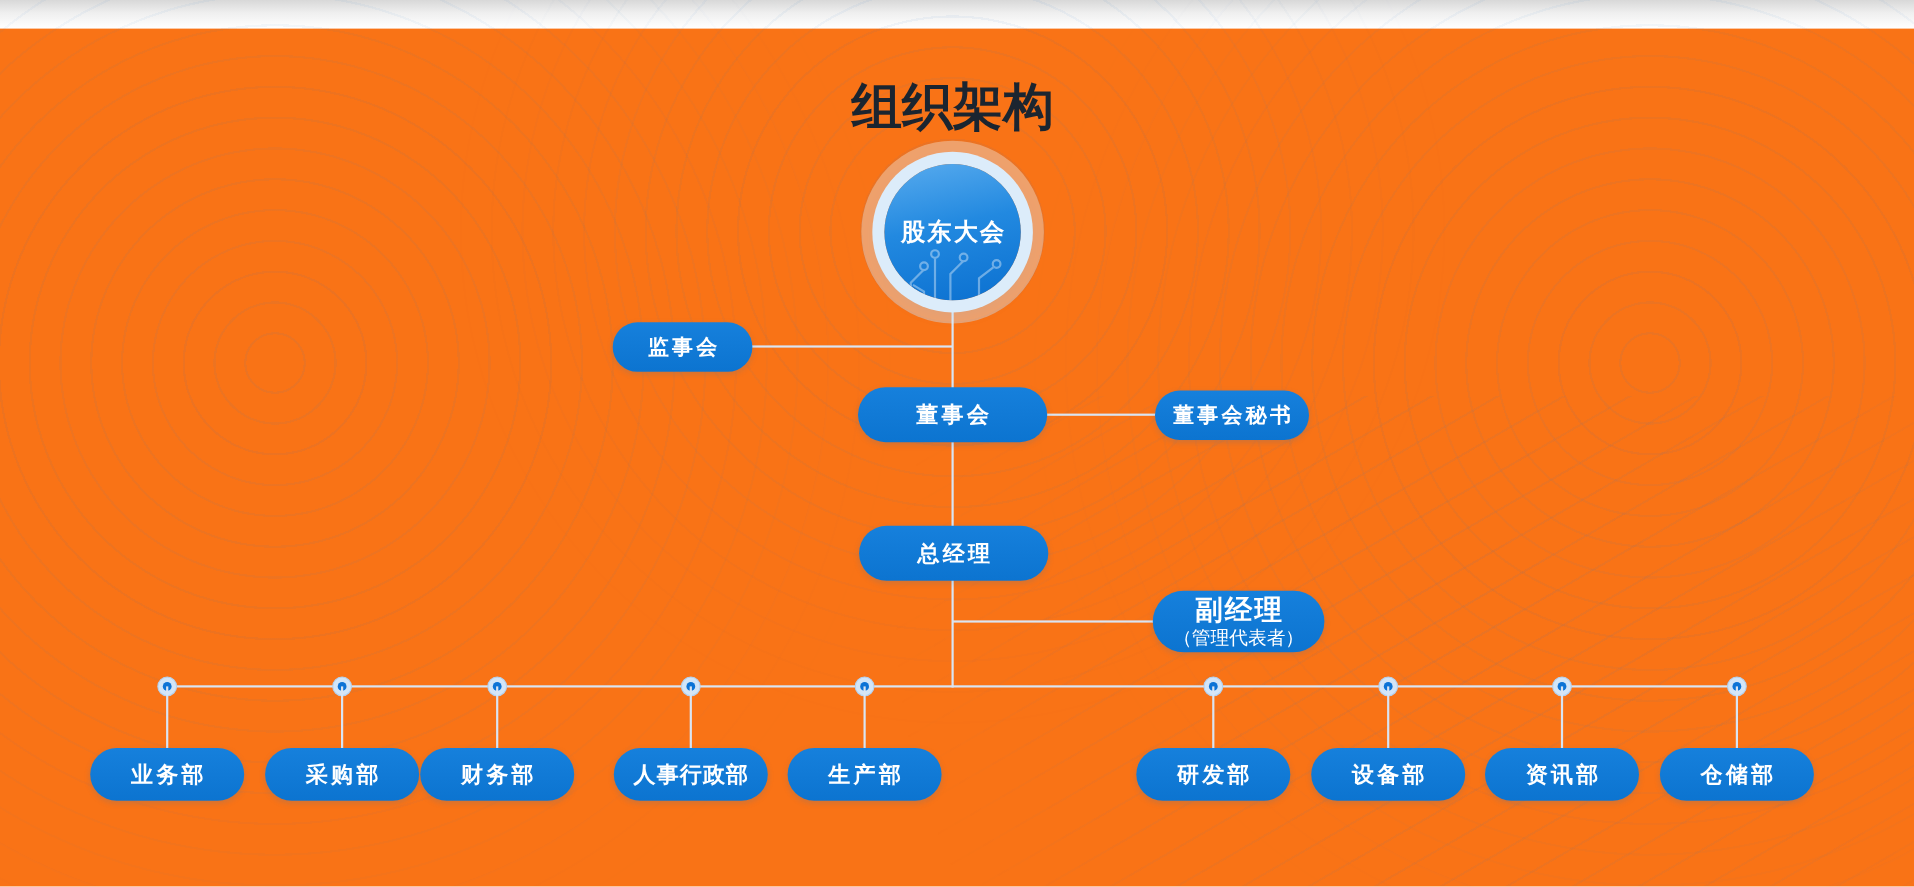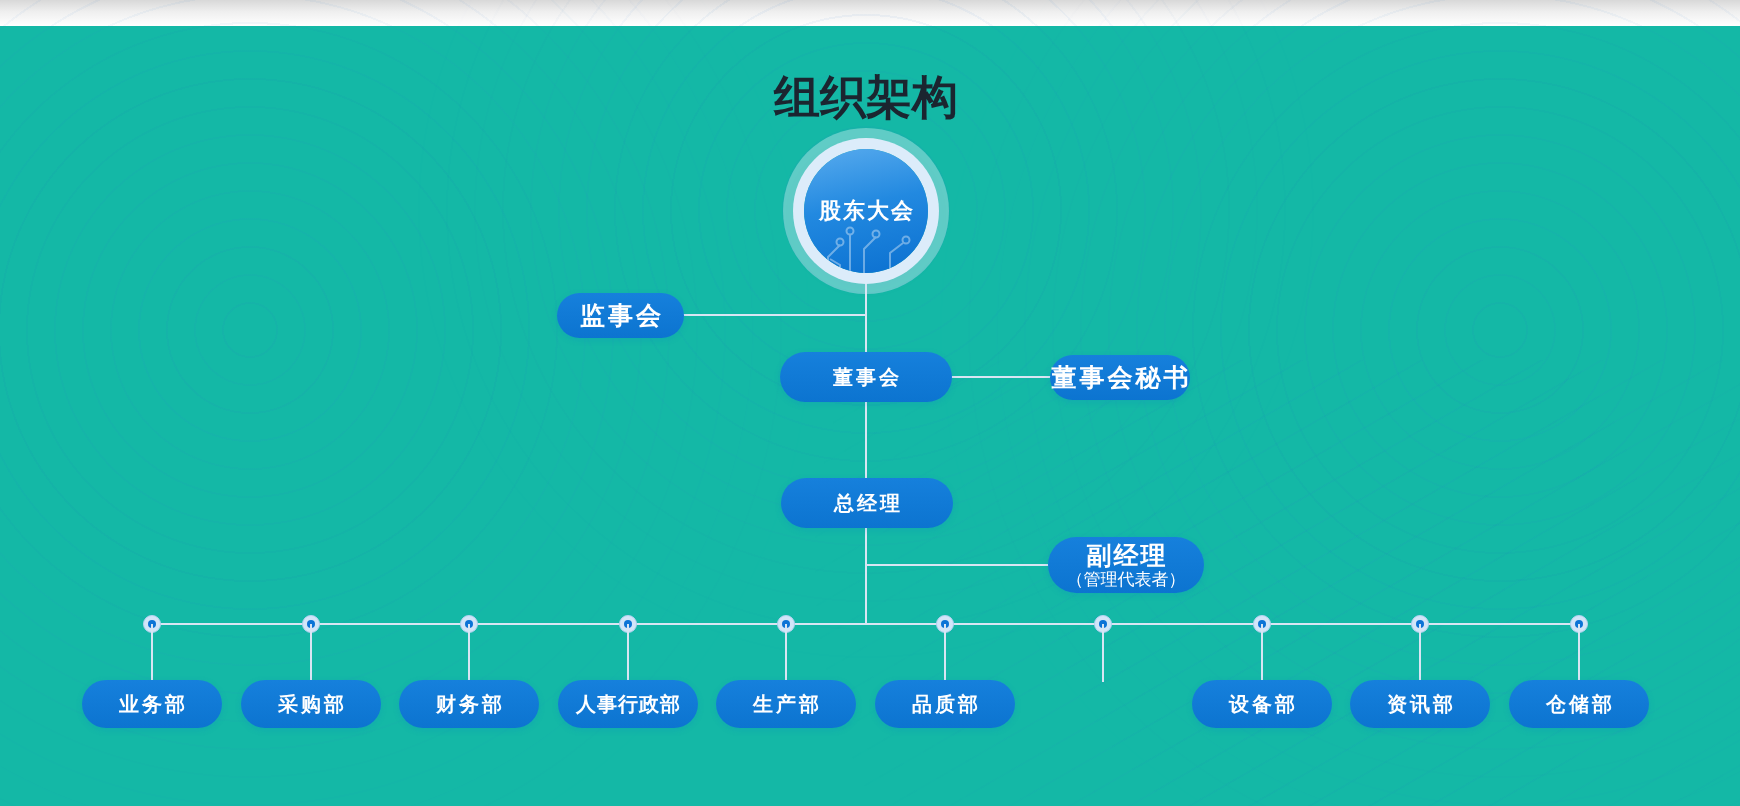--- a/index.html
+++ b/index.html
@@ -1,16 +1,16 @@
 <!DOCTYPE html>
 <html><head>
 <meta charset="utf-8">
 <style>
   html,body{margin:0;padding:0;background:#fff;font-family:"Liberation Sans","DejaVu Sans",sans-serif;}
-  .stage{position:relative;width:1740px;height:806px;background:#14b8a6;overflow:hidden;}
+  .stage{position:relative;width:1740px;height:806px;background:#f97316;overflow:hidden;}
 
   
   .top-shade{position:absolute;left:0;top:0;width:100%;height:26px;
     background:linear-gradient(180deg,#d8d8d8 0%,#efefef 45%,#ffffff 100%);}
 
   
   .ripple{position:absolute;border-radius:50%;
     background:repeating-radial-gradient(circle,
       rgba(47,124,210,0.0) 0px, rgba(47,124,210,0.0) 26px,
       rgba(47,124,210,0.065) 26px, rgba(47,124,210,0.065) 28px);
@@ -38,21 +38,21 @@
     background:#d2e5f8;border:1px solid #b3d2f1;box-sizing:border-box;}
   .dot::after{content:"";position:absolute;left:4px;top:4px;width:8px;height:8px;
     border-radius:50%;background:#0c73d6;}
 
   
   .pill{position:absolute;display:flex;align-items:center;justify-content:center;
     background:linear-gradient(180deg,#1680dc 0%,#0c74d0 100%);
     color:#ffffff;font-weight:700;letter-spacing:3px;text-indent:3px;
     box-shadow:0 2px 6px rgba(13,115,210,0.18);white-space:nowrap;}
   .pill-mid{width:172px;height:50px;border-radius:25px;font-size:20px;}
-  .pill-side{height:45px;border-radius:23px;font-size:25px;}
+  .pill-side{height:45px;border-radius:23px;font-size:19px;}
   .pill-dept{width:140px;height:48px;border-radius:24px;font-size:20px;top:65px;left:0;}
   .pill-deputy{width:156px;height:56px;border-radius:28px;flex-direction:column;line-height:1.15;}
   .pill-deputy .l1{font-size:25px;font-weight:700;letter-spacing:2px;text-indent:2px;}
   .pill-deputy .l2{font-size:17px;font-weight:400;letter-spacing:0;text-indent:0;}
 
   
   .root-circle{position:absolute;left:804px;top:149px;width:124px;height:124px;border-radius:50%;
     background:linear-gradient(168deg,#58abee 0%,#2289e0 45%,#0b70d0 100%);
     box-shadow:0 0 0 11px #dcecfa, 0 0 0 21px rgba(220,236,250,0.38), 0 6px 18px rgba(20,110,200,0.25);
     display:flex;align-items:center;justify-content:center;overflow:hidden;}
@@ -127,51 +127,47 @@
         <span>业务部</span>
       </div>
   </div>
   <div class="dept" style="left:241px;">
     <span class="dot"></span>
       <span class="stem"></span>
     <div class="pill pill-dept">
         <span>采购部</span>
       </div>
   </div>
-  <div class="dept" style="left:399px;text-align:center;">
+  <div class="dept" style="left:382px;text-align:center;">
     <span class="dot"></span>
       <span class="stem"></span>
     <div class="pill pill-dept">
         <span>财务部</span>
       </div>
   </div>
   <div class="dept" style="left:558px;">
     <span class="dot"></span>
       <span class="stem"></span>
     <div class="pill pill-dept" style="letter-spacing:1px;text-indent:1px;">
         <span>人事行政部</span>
       </div>
   </div>
   <div class="dept" style="left:716px;">
     <span class="dot"></span>
       <span class="stem"></span>
     <div class="pill pill-dept">
         <span>生产部</span>
       </div>
   </div>
-  <div class="dept" style="left:875px;">
+  <div class="dept" style="left:1033px;">
     <span class="dot"></span>
       <span class="stem"></span>
     <div class="pill pill-dept">
-        <span>品质部</span>
+        <span>研发部</span>
       </div>
-  </div>
-  <div class="dept" style="left:1033px;">
-    <span class="dot"></span>
-      <span class="stem"></span>
   </div>
   <div class="dept" style="left:1192px;">
     <span class="dot"></span>
       <span class="stem"></span>
     <div class="pill pill-dept">
         <span>设备部</span>
       </div>
   </div>
   <div class="dept" style="left:1350px;">
     <span class="dot"></span>

